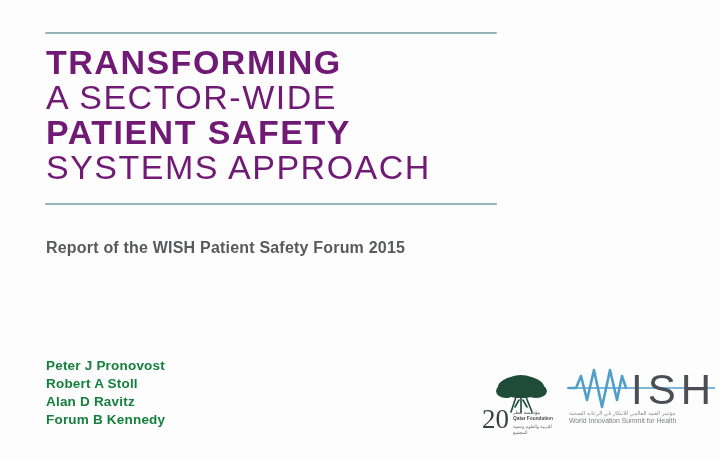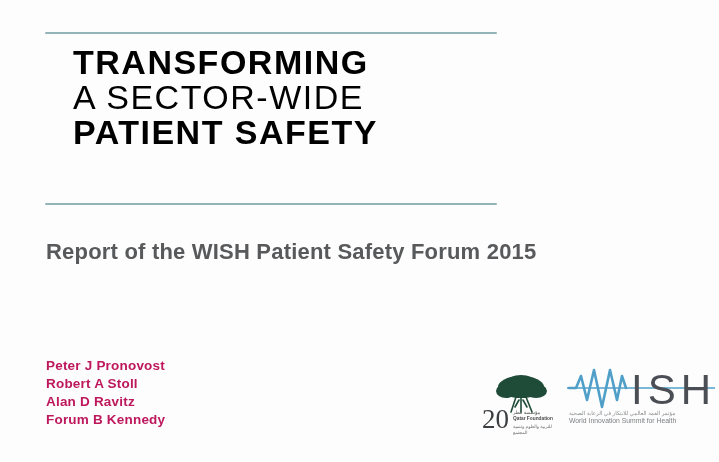--- a/index.html
+++ b/index.html
@@ -23,21 +23,21 @@
     white-space:nowrap;
   }
   .title-line{
     font-size:34px;
     letter-spacing:1.5px;
   }
   .title-bold{font-weight:bold;}
   .title-light{font-weight:normal;}
   #subtitle{
     position:absolute;left:46px;top:239px;
-    font-size:22px;font-weight:bold;
+    font-size:16px;font-weight:bold;
     letter-spacing:0.2px;
     white-space:nowrap;
   }
   #authors{
     position:absolute;left:46px;top:357px;
     font-size:13.5px;font-weight:bold;
     line-height:18px;
     letter-spacing:0.2px;
   }
   
@@ -67,31 +67,32 @@
   #wish-sub .ar{font-size:5.5px;letter-spacing:0.3px;}
   #wish-sub .en{font-size:6.8px;color:#7c7f82;}
 </style>
 </head>
 <body>
 
 <div id="page" style="background: rgb(253, 253, 253);">
 
   <div id="rule-top" class="rule" style="background: rgb(148, 181, 184);"></div>
 
-  <div id="title-block" style="color: #000000; margin-left: 27px;">
+  <div id="title-block" style="color: #701a75;">
     <div class="title-line title-bold">TRANSFORMING</div>
     <div class="title-line title-light">A SECTOR-WIDE</div>
     <div class="title-line title-bold">PATIENT SAFETY</div>
+    <div class="title-line title-light">SYSTEMS APPROACH</div>
   </div>
 
   <div id="rule-bottom" class="rule" style="background: rgb(148, 181, 184);"></div>
 
   <div id="subtitle" style="color: rgb(88, 89, 91);">Report of the WISH Patient Safety Forum 2015</div>
 
-  <div id="authors" style="color: #be185d;">
+  <div id="authors" style="color: #15803d;">
     <div>Peter J Pronovost</div>
     <div>Robert A Stoll</div>
     <div>Alan D Ravitz</div>
     <div>Forum B Kennedy</div>
   </div>
 
   <div id="qf-logo">
     <svg id="qf-tree" width="60" height="42" viewBox="0 0 60 42">
       <g fill="#1f4c38">
         <ellipse cx="29" cy="13" rx="23" ry="11"></ellipse>

